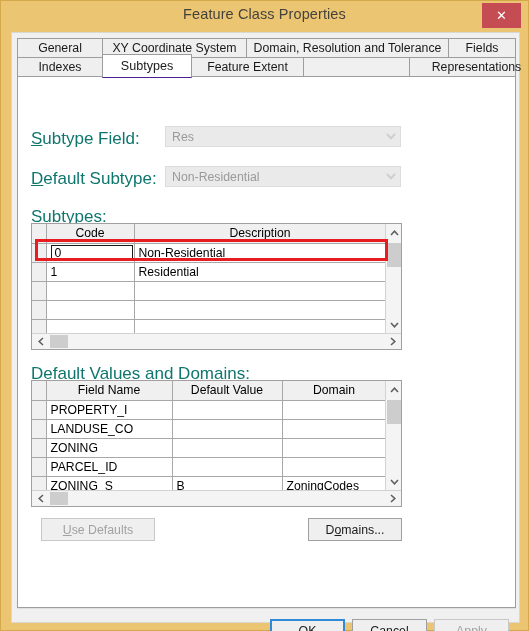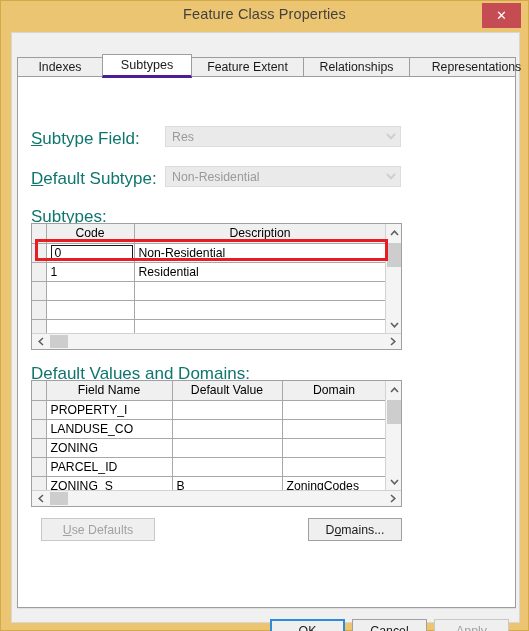--- a/index.html
+++ b/index.html
@@ -61,21 +61,21 @@
     position: absolute; top: 0; height: 20px;
     background: #efefef;
     border: 1px solid #9d9d9d;
     display: flex; align-items: center; justify-content: center;
     font-size: 12.3px; color: #1a1a1a;
     cursor: pointer;
     white-space: nowrap;
   }
   .tab.active {
     background: #ffffff;
-    border-bottom: 3px solid #4c1d95;
+    border-bottom: 1px solid #4c1d95;
     top: -3px;
     height: 24px;
     z-index: 5;
     font-size: 12.6px;
   }
   .tabpanel {
     position: absolute; left: 5px; top: 43px;
     width: 499px; height: 532px;
     background: #ffffff;
     border: 1px solid #9d9d9d;
@@ -221,25 +221,30 @@
 <div class="window">
 
   <div class="titlebar">
     <div class="title-text">Feature Class Properties</div>
     <div class="close-btn">✕</div>
   </div>
 
   <div class="dialog-body">
 
     <div class="tabstrip">
+      <div class="tabrow row1">
+        <div class="tab" style="left:0px;width:86px;">General</div>
+        <div class="tab" style="left:85px;width:145px;">XY Coordinate System</div>
+        <div class="tab" style="left:229px;width:203px;">Domain, Resolution and Tolerance</div>
+        <div class="tab" style="left:431px;width:68px;">Fields</div>
+      </div>
       <div class="tabrow row2">
         <div class="tab" style="left:0px;width:86px;">Indexes</div>
         <div class="tab active" style="left:85px;width:90px;">Subtypes</div>
         <div class="tab" style="left:174px;width:113px;">Feature Extent</div>
-        <div class="tab" style="left:286px;width:107px;">Relationships</div>
         <div class="tab" style="left:392px;width:107px;padding-left:28px;">Representations</div>
       </div>
     </div>
 
     <div class="tabpanel">
 
       <div class="lbl" style="left:13px;top:52px;"><span class="acc">S</span><span>ubtype Field:</span></div>
       <div class="combo" style="left:147px;top:49px;width:236px;">
         <div class="val">Res</div>
         <div class="chev">

